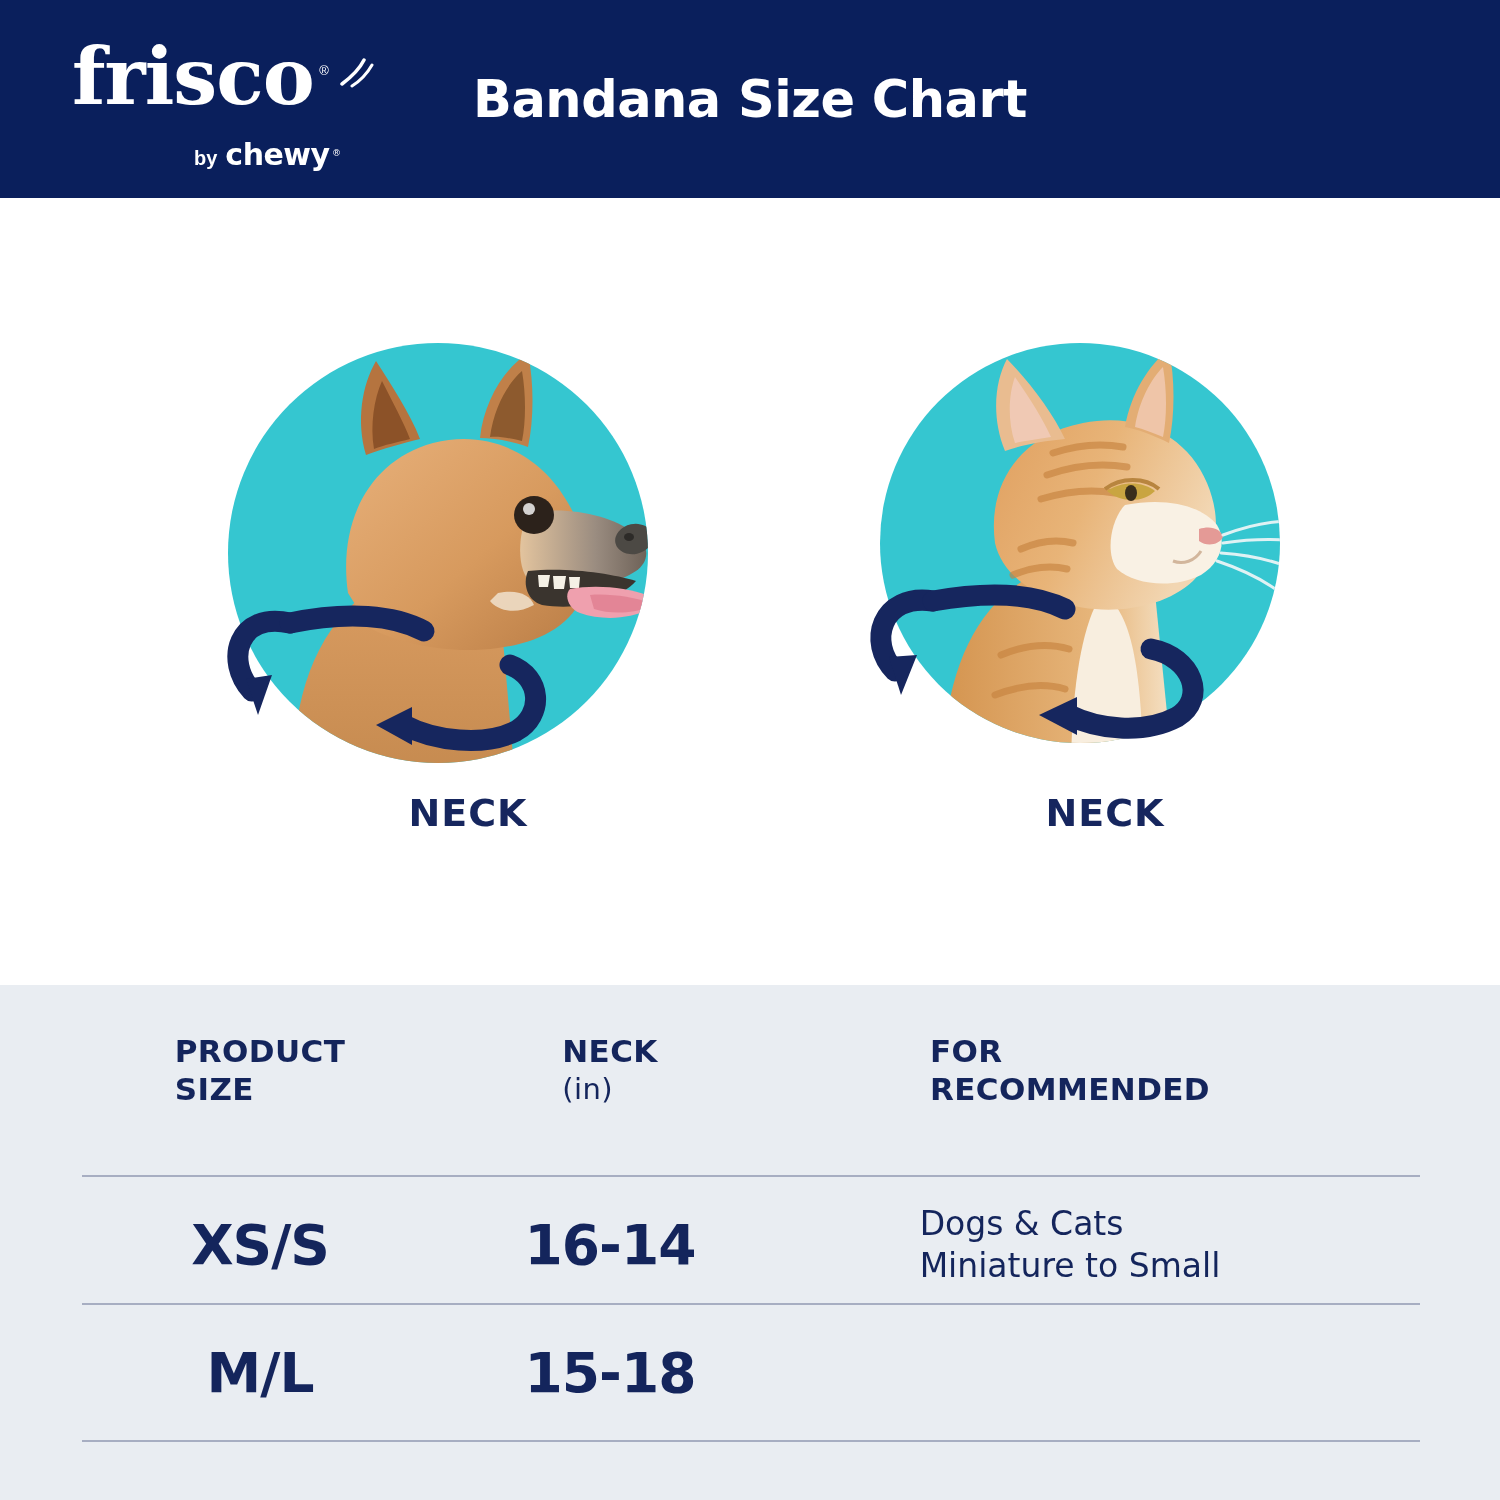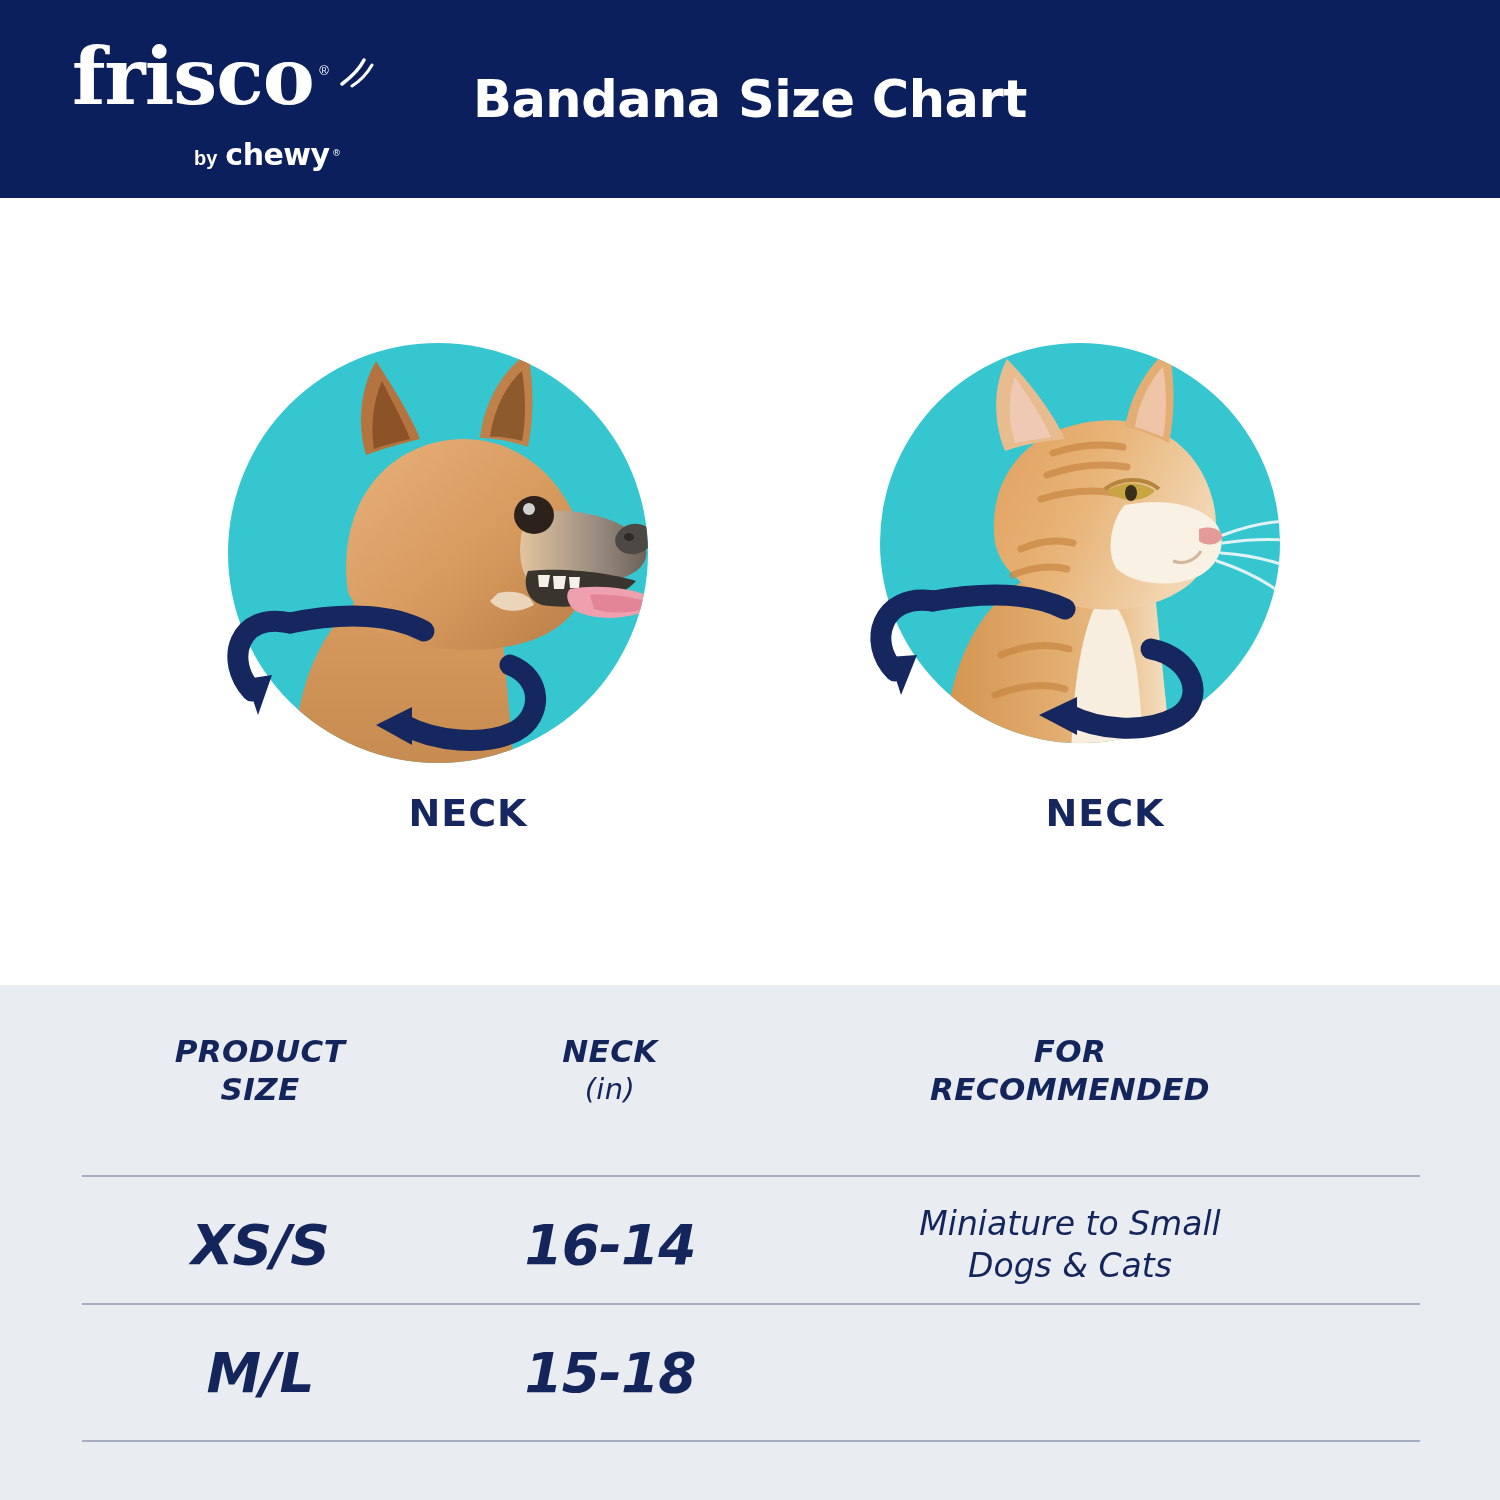--- a/index.html
+++ b/index.html
@@ -173,23 +173,22 @@
     position: absolute;
     left: 0;
     width: 1500px;
     display: flex;
     align-items: center;
   }
   .tcell {
     display: flex;
     align-items: center;
     justify-content: center;
-    text-align: center;
+    text-align: left;
     color: #14255C;
-    font-style: italic;
   }
   .col-size   { width: 360px; margin-left: 80px; }
   .col-neck   { width: 340px; }
   .col-rec    { width: 580px; }
 
   .thead {
     top: 30px;
     height: 110px;
   }
   .thead .tcell {
@@ -450,22 +449,22 @@
       </div>
     </div>
 
     <div class="divider div-1"></div>
 
     <div class="trow trow-data trow-1">
       <div class="tcell col-size cell-size">XS/S</div>
       <div class="tcell col-neck cell-neck">16-14</div>
       <div class="tcell col-rec cell-rec">
         <div>
+          <div>Dogs &amp; Cats</div>
           <div>Miniature to Small</div>
-          <div>Dogs &amp; Cats</div>
         </div>
       </div>
     </div>
 
     <div class="divider div-2"></div>
 
     <div class="trow trow-data trow-2">
       <div class="tcell col-size cell-size">M/L</div>
       <div class="tcell col-neck cell-neck">15-18</div>
     </div>

